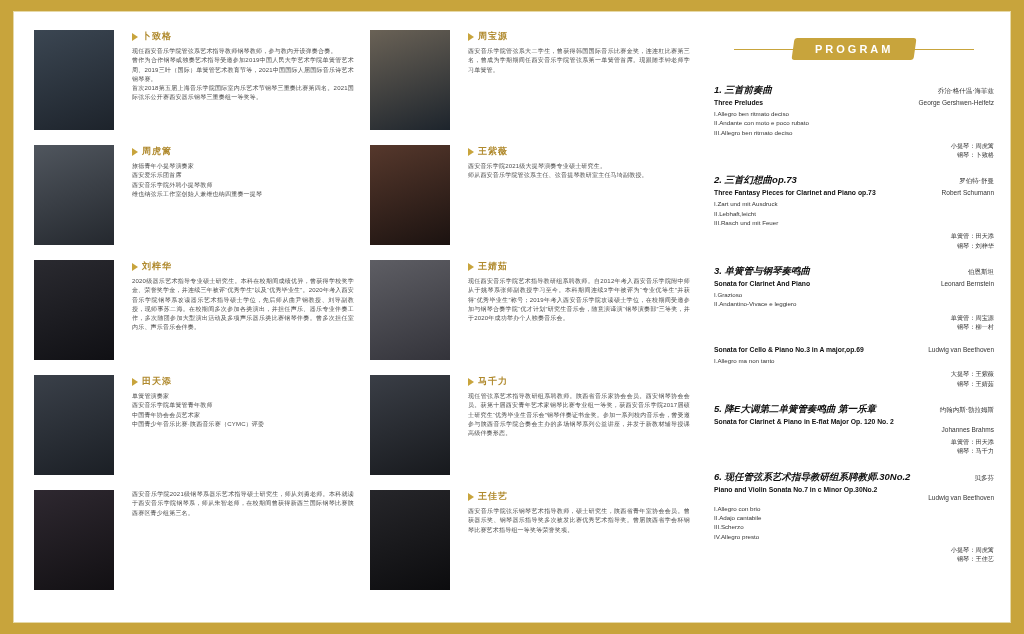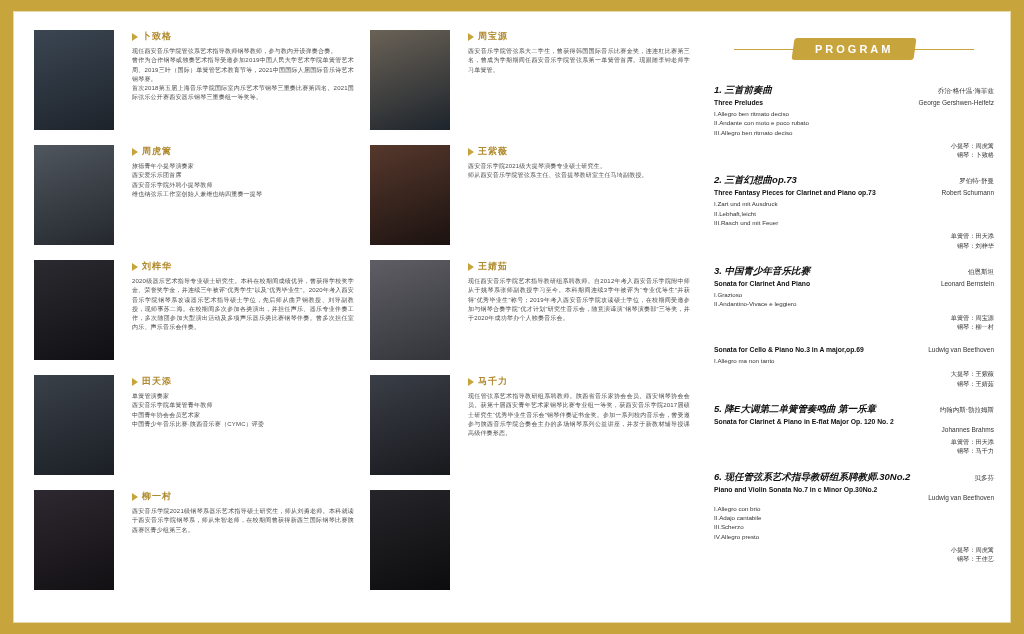--- a/index.html
+++ b/index.html
@@ -187,24 +187,20 @@
 中国青少年音乐比赛·陕西音乐赛（CYMC）评委</div>
             </div>
         </div>
       </div>
 
       <div class="bio">
         <div class="photo" style="background:linear-gradient(160deg,#2e2830,#121013)">
             <div class="ph-inner"></div>
           </div>
         <div class="txt">
-          <div class="name-row">
-            <div class="tri"></div>
-            <div class="pname">柳一村</div>
-          </div>
           <div class="pbio">
               <div>西安音乐学院2021级钢琴系器乐艺术指导硕士研究生，师从刘勇老师。本科就读于西安音乐学院钢琴系，师从朱智老师，在校期间曾获得新西兰国际钢琴比赛陕西赛区青少组第三名。</div>
             </div>
         </div>
       </div>
     </div>
 
     <div class="bio-col col2">
       <div class="bio">
         <div class="photo" style="background:linear-gradient(160deg,#6a6256,#1d242c)">
@@ -264,20 +260,29 @@
           <div class="pbio">
               <div>现任管弦系艺术指导教研组系聘教师。陕西省音乐家协会会员。西安钢琴协会会员。获第十届西安青年艺术家钢琴比赛专业组一等奖，获西安音乐学院2017届硕士研究生“优秀毕业生音乐会”钢琴伴奏证书金奖。参加一系列校内音乐会，曾受邀参与陕西音乐学院合奏会主办的多场钢琴系列公益讲座，并发于新教材辅导授课高级伴奏形态。</div>
             </div>
         </div>
       </div>
 
       <div class="bio">
         <div class="photo" style="background:linear-gradient(160deg,#26262a,#0c0c0e)">
             <div class="ph-inner"></div>
           </div>
+        <div class="txt">
+          <div class="name-row">
+            <div class="tri"></div>
+            <div class="pname">王佳艺</div>
+          </div>
+          <div class="pbio">
+              <div>西安音乐学院弦乐钢琴艺术指导教师，硕士研究生，陕西省青年室协会会员。曾获器乐奖、钢琴器乐指导奖多次被发比赛优秀艺术指导奖。曾届陕西省学会杯钢琴比赛艺术指导组一等奖等荣誉奖项。</div>
+            </div>
+        </div>
       </div>
     </div>
 
     <div class="program">
       <div class="prog-banner">
         <div class="banner-line"></div>
         <div class="banner-box"><span>PROGRAM</span></div>
       </div>
 
       <div class="p-item">
@@ -315,21 +320,21 @@
           <div class="mvt">III.Rasch und mit Feuer</div>
         </div>
         <div class="perf">
           <div>单簧管：田天添</div>
           <div>钢琴：刘梓华</div>
         </div>
       </div>
 
       <div class="p-item">
         <div class="p-head">
-          <div class="p-title-cn"><span>3.</span> <span>中国青少年音乐比赛</span></div>
+          <div class="p-title-cn"><span>3.</span> <span>单簧管与钢琴奏鸣曲</span></div>
           <div class="p-comp-cn">伯恩斯坦</div>
         </div>
         <div class="p-sub">
           <div class="p-title-en">Sonata for Clarinet And Piano</div>
           <div class="p-comp-en">Leonard Bernstein</div>
         </div>
         <div class="mvts">
           <div class="mvt">I.Grazioso</div>
           <div class="mvt">II.Andantino-Vivace e leggiero</div>
         </div>

